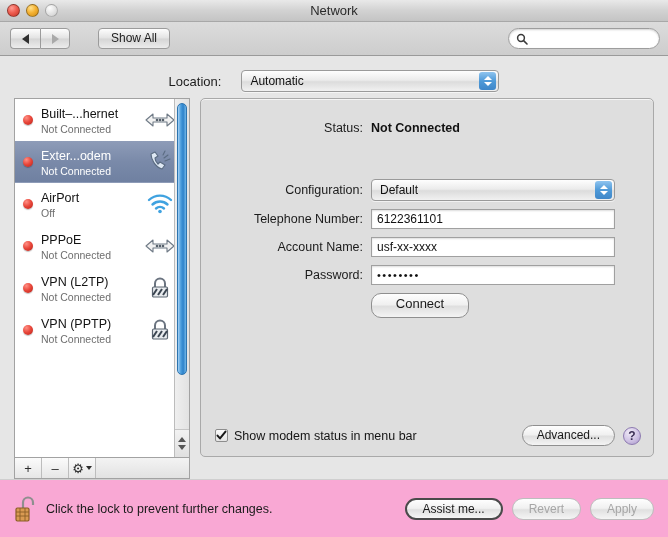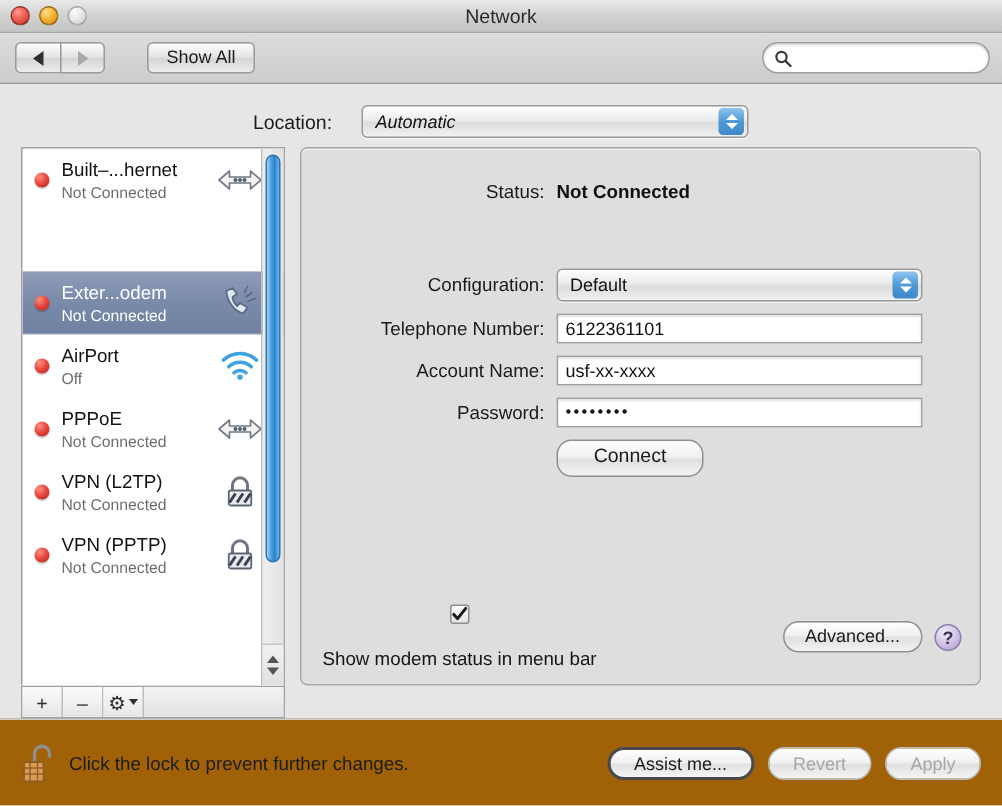--- a/index.html
+++ b/index.html
@@ -123,21 +123,21 @@
   .popup .arrows {
     position: absolute; right: 2px; top: 1px;
     width: 17px; height: 18px;
     border-radius: 3px;
     background: linear-gradient(to bottom, #8fc4ef 0%, #4f9ad8 50%, #3f87c9 100%);
     display: flex; flex-direction: column; align-items: center; justify-content: center;
     gap: 2px;
   }
   .arrows .up { width:0;height:0;border-left:4px solid transparent;border-right:4px solid transparent;border-bottom:4px solid #fff; }
   .arrows .dn { width:0;height:0;border-left:4px solid transparent;border-right:4px solid transparent;border-top:4px solid #fff; }
-  #location-popup { width: 258px; font-style: italic; }
+  #location-popup { width: 258px; }
 
   
   .body-area {
     flex: 1;
     position: relative;
     display: flex;
     padding: 0 14px;
     gap: 10px;
   }
 
@@ -156,21 +156,20 @@
 
   .svc {
     position: relative;
     height: 42px;
     display: flex; align-items: center;
     padding-left: 8px;
     border-bottom: 1px solid transparent;
   }
   .svc.selected {
     background: linear-gradient(to bottom, #8e9cb8 0%, #7a8aa9 50%, #6f80a1 100%);
-    margin-top: 40px;
   }
   .dot {
     width: 10px; height: 10px; border-radius: 50%;
     flex: none;
     background: radial-gradient(circle at 34% 28%, #ff8f84 0%, #e8463a 48%, #b51f16 100%);
     box-shadow: 0 1px 1px rgba(0,0,0,.25);
   }
   .svc-txt { margin-left: 8px; flex: 1; min-width: 0; }
   .svc-name {
     font-size: 12.5px; color: #121212;
@@ -267,21 +266,21 @@
     font-size: 13px; color: #1a1a1a;
     background: linear-gradient(to bottom, #fefefe 0%, #f0f0f0 46%, #dfdfdf 54%, #f4f4f4 100%);
     border: 1px solid #8f8f8f; border-radius: 10px;
     line-height: 19px; text-align: center;
   }
 
   .panel-bottom {
     position: absolute; left: 14px; right: 12px; bottom: 10px;
     display: flex; align-items: center;
   }
-  .checkrow { display: flex; align-items: center; gap: 16px; flex-direction: column; }
+  .checkrow { display: flex; align-items: center; gap: 6px; }
   .checkbox {
     width: 13px; height: 13px; border-radius: 2px;
     background: linear-gradient(to bottom, #fcfcfc, #e4e4e4);
     border: 1px solid #8d8d8d;
     display: flex; align-items: center; justify-content: center;
   }
   .checkrow .cklabel { font-size: 12.5px; color: #151515; }
   .spacer { flex: 1; }
   .advanced-btn {
     height: 21px; padding: 0 14px;
@@ -297,21 +296,21 @@
     border: 1px solid #8d7ab0;
     color: #3b2f55; font-size: 12px; font-weight: bold;
     display: flex; align-items: center; justify-content: center;
   }
 
   
   .footer {
     flex: none; height: 58px;
     display: flex; align-items: center;
     padding: 0 14px;
-    background: #a16207;
+    background: #f9a8d4;
     border-top: 1px solid #cfcfcf;
   }
   .lock-icon { width: 26px; height: 30px; flex: none; }
   .lock-text { font-size: 12.5px; color: #1b1b1b; margin-left: 6px; }
   .footer .spacer { flex: 1; }
   .fbtn {
     height: 22px; padding: 0 16px; margin-left: 9px;
     font-size: 12px;
     background: linear-gradient(to bottom, #fefefe 0%, #f1f1f1 46%, #e0e0e0 54%, #f5f5f5 100%);
     border: 1px solid #8f8f8f; border-radius: 11px;

